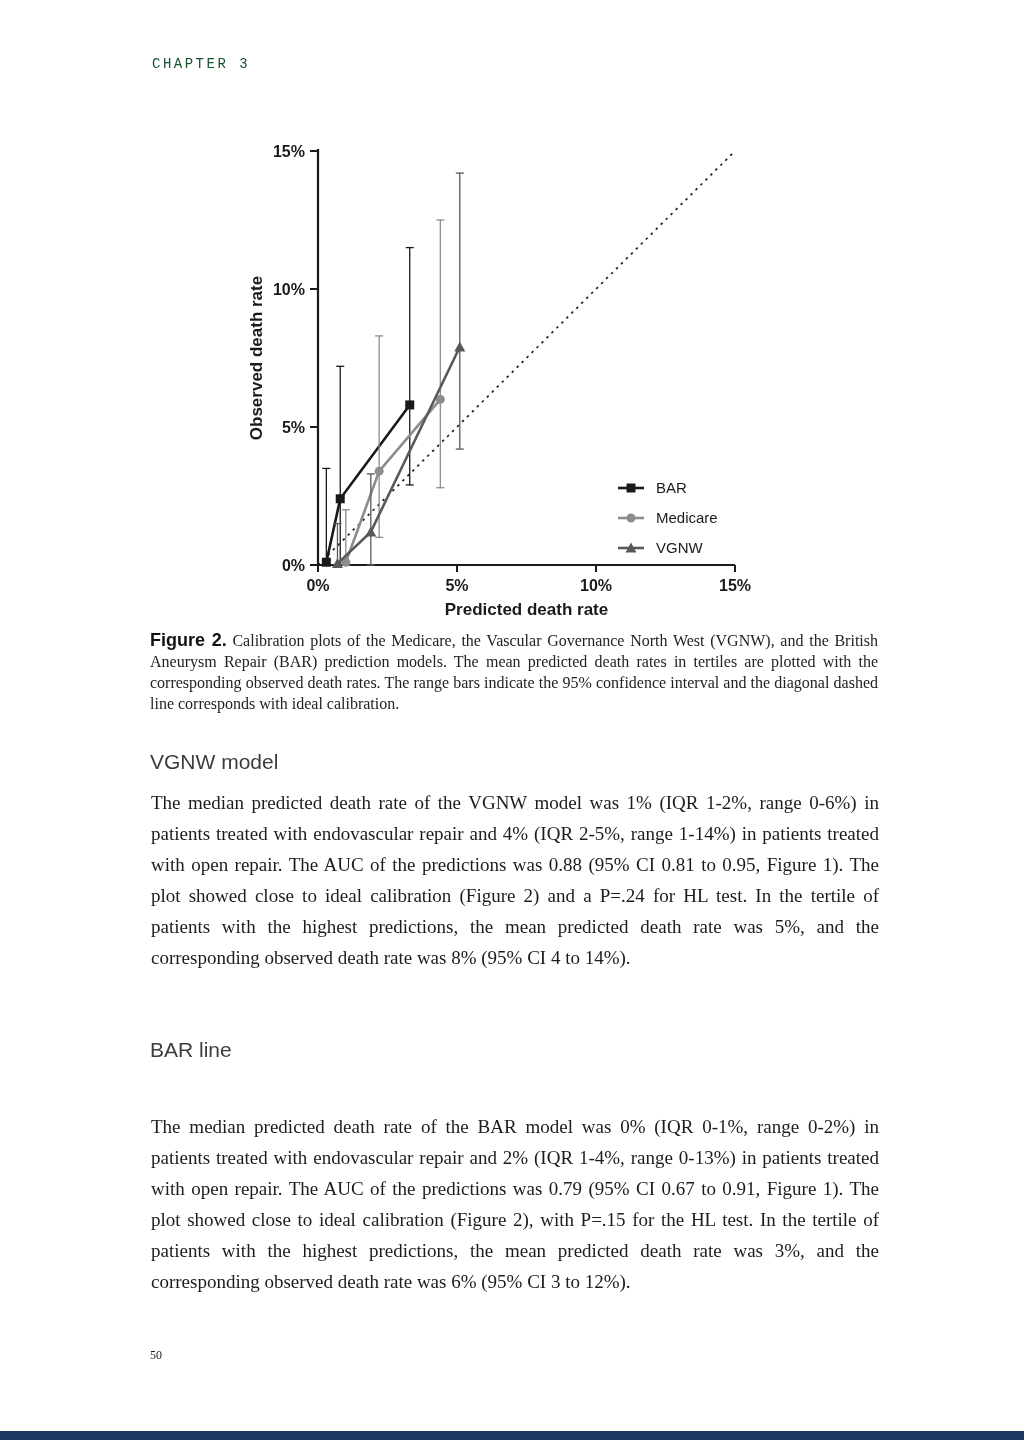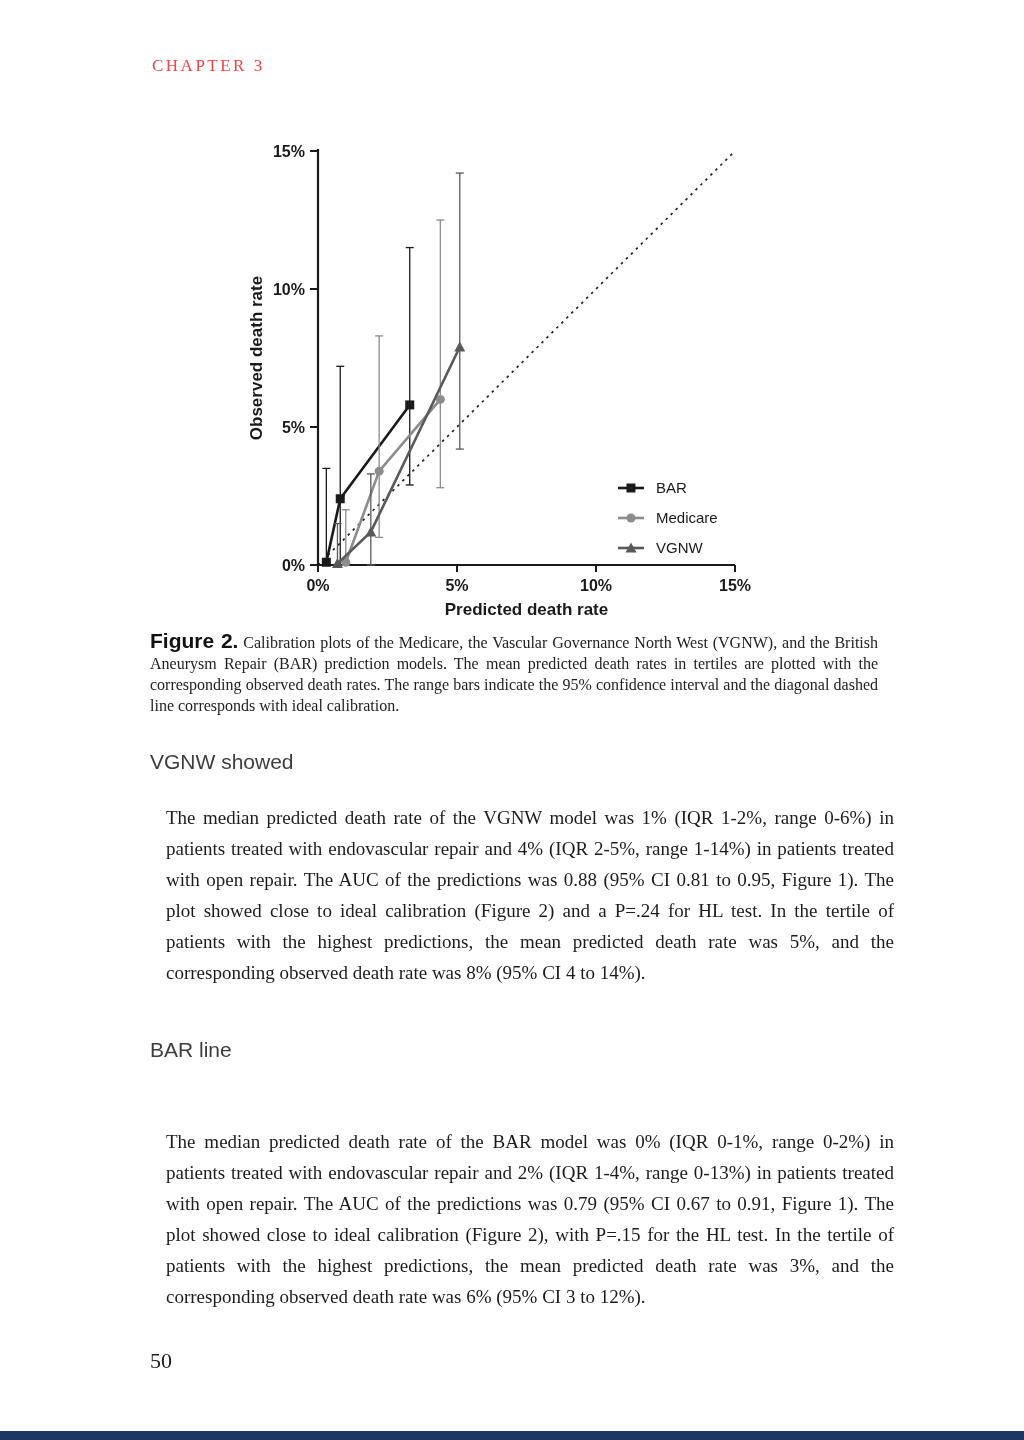--- a/index.html
+++ b/index.html
@@ -7,58 +7,58 @@
   body{
     width:1024px;height:1440px;
     background:#ffffff;
     position:relative;
     overflow:hidden;
     font-family:"Liberation Serif", serif;
     color:#1c1c1c;
   }
   .running-head{
     position:absolute;left:152px;top:56px;
-    font-family:Liberation Serif, serif;
-    font-size:17px;letter-spacing:2.5px;
-    color:#ef4444;
+    font-family:Liberation Mono, monospace;
+    font-size:14px;letter-spacing:2.5px;
+    color:#14532d;
   }
   .chart-wrap{
     position:absolute;left:150px;top:110px;
     width:640px;height:520px;
   }
   .tick{font:bold 16px "Liberation Sans", sans-serif;fill:#1a1a1a;}
   .axis-label{font:bold 17px "Liberation Sans", sans-serif;fill:#1a1a1a;}
   .legend-text{font:15px "Liberation Sans", sans-serif;fill:#1a1a1a;}
   .caption{
     position:absolute;left:150px;top:630px;width:728px;
     font-size:16px;line-height:21px;text-align:justify;color:#222;
     margin:0;
   }
   .caption b{
     font-family:"Liberation Sans", sans-serif;
-    font-size:21px;font-weight:bold;color:#111;
+    font-size:18px;font-weight:bold;color:#111;
   }
   .section-heading{
     position:absolute;left:150px;width:728px;
     font-family:"Liberation Sans", sans-serif;
     font-size:21px;font-weight:400;color:#3d3d3d;
     margin:0;
   }
   .section-body{
     position:absolute;left:150px;width:728px;
     font-size:19px;line-height:31px;text-align:justify;
-    margin:16px;color:#1c1c1c;
+    margin:1px;color:#1c1c1c;
   }
   #vgnw-heading{top:750px;}
   #vgnw-body{top:786px;}
   #bar-heading{top:1038px;}
   #bar-body{top:1110px;}
   .page-number{
     position:absolute;left:150px;top:1348px;
-    font-size:22px;color:#1c1c1c;
+    font-size:12px;color:#1c1c1c;
   }
   .footer-bar{
     position:absolute;left:0;bottom:0;
     width:1024px;height:9px;
     background:#1c3561;
   }
 </style>
 </head>
 <body>
 
@@ -133,21 +133,21 @@
       <circle cx="481" cy="408" r="4.5" fill="#8c8c8c"></circle>
       <text x="506" y="413" class="legend-text">Medicare</text>
       <line x1="468" y1="438" x2="494" y2="438" stroke="#595959" stroke-width="2.6"></line>
       <polygon points="481,432.5 475.5,442.5 486.5,442.5" fill="#595959"></polygon>
       <text x="506" y="443" class="legend-text">VGNW</text>
     </svg>
 </div>
 
 <p class="caption"><b>Figure 2.</b><span> Calibration plots of the Medicare, the Vascular Governance North West (VGNW), and the British Aneurysm Repair (BAR) prediction models. The mean predicted death rates in tertiles are plotted with the corresponding observed death rates. The range bars indicate the 95% confidence interval and the diagonal dashed line corresponds with ideal calibration.</span></p>
 
-<h2 class="section-heading" id="vgnw-heading">VGNW showed</h2>
+<h2 class="section-heading" id="vgnw-heading">VGNW model</h2>
 
 <p class="section-body" id="vgnw-body">The median predicted death rate of the VGNW model was 1% (IQR 1-2%, range 0-6%) in patients treated with endovascular repair and 4% (IQR 2-5%, range 1-14%) in patients treated with open repair. The AUC of the predictions was 0.88 (95% CI 0.81 to 0.95, Figure 1). The plot showed close to ideal calibration (Figure 2) and a P=.24 for HL test. In the tertile of patients with the highest predictions, the mean predicted death rate was 5%, and the corresponding observed death rate was 8% (95% CI 4 to 14%).</p>
 
 <h2 class="section-heading" id="bar-heading">BAR line</h2>
 
 <p class="section-body" id="bar-body">The median predicted death rate of the BAR model was 0% (IQR 0-1%, range 0-2%) in patients treated with endovascular repair and 2% (IQR 1-4%, range 0-13%) in patients treated with open repair. The AUC of the predictions was 0.79 (95% CI 0.67 to 0.91, Figure 1). The plot showed close to ideal calibration (Figure 2), with P=.15 for the HL test. In the tertile of patients with the highest predictions, the mean predicted death rate was 3%, and the corresponding observed death rate was 6% (95% CI 3 to 12%).</p>
 
 <div class="page-number">50</div>
 
 <div class="footer-bar" style="background: rgb(28, 53, 97);"></div>

